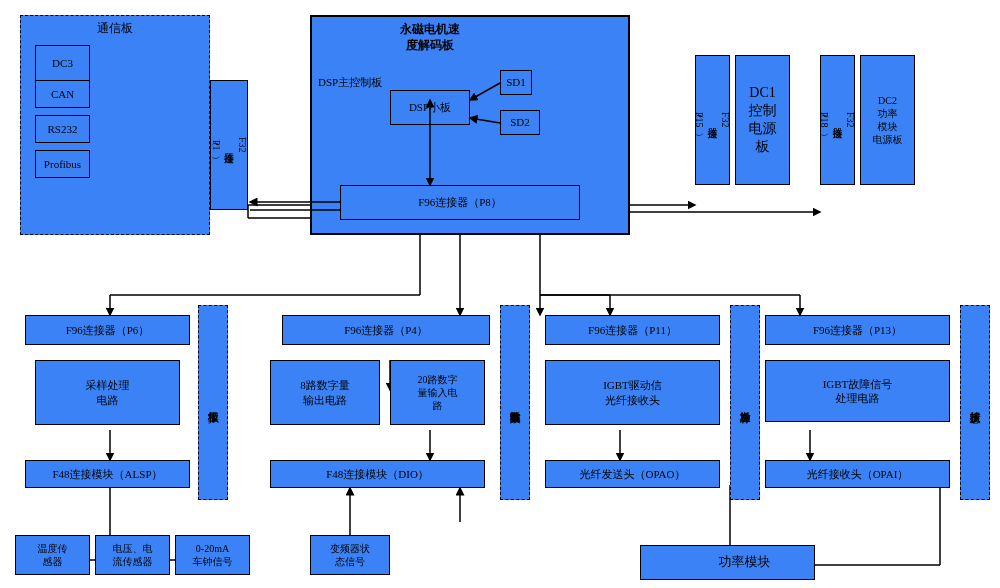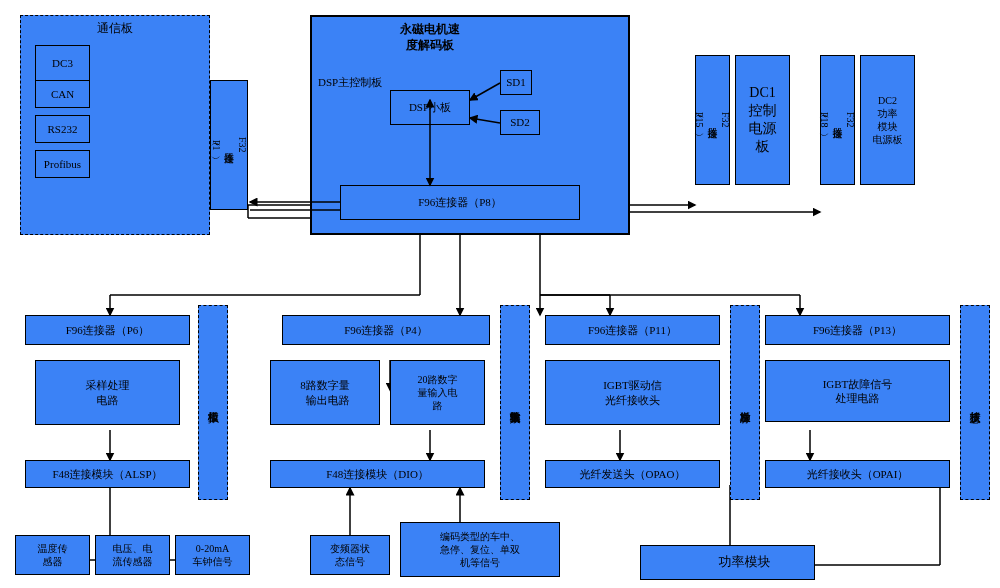--- a/index.html
+++ b/index.html
@@ -201,21 +201,21 @@
 
   <div class="box box-dashed" style="left:198px; top:305px; width:30px; height:195px; font-size:11px;">
     <span class="vertical-text" style="font-size:11px; white-space:pre-line;">模拟量板</span>
   </div>
 
   <div class="box" style="left:282px; top:315px; width:208px; height:30px;">
     <span>F96连接器（P4）</span>
   </div>
 
   <div class="box" style="left:270px; top:360px; width:110px; height:65px;">
-    <span style="white-space:pre-line;text-align:right;">8路数字量
+    <span style="white-space:pre-line;">8路数字量
 输出电路</span>
   </div>
 
   <div class="box" style="left:390px; top:360px; width:95px; height:65px;">
     <span style="white-space:pre-line; font-size:10px;">20路数字
 量输入电
 路</span>
   </div>
 
   <div class="box" style="left:270px; top:460px; width:215px; height:28px;">
@@ -273,25 +273,20 @@
   <div class="box" style="left:175px; top:535px; width:75px; height:40px;">
     <span style="white-space:pre-line; font-size:10px;">0-20mA
 车钟信号</span>
   </div>
 
   <div class="box" style="left:310px; top:535px; width:80px; height:40px;">
     <span style="white-space:pre-line; font-size:10px;">变频器状
 态信号</span>
   </div>
 
-  <div class="box" style="left:400px; top:522px; width:160px; height:55px;">
-    <span style="white-space:pre-line; font-size:10px;">编码类型的车中、
-急停、复位、单双
-机等信号</span>
-  </div>
 
   <div class="box" style="left:640px; top:545px; width:175px; height:35px;padding-left:34px;">
     <span style="font-size:13px;">功率模块</span>
   </div>
 
   <svg style="position:absolute;top:0;left:0;width:1000px;height:588px;pointer-events:none;">
 
     <line x1="430" y1="125" x2="430" y2="185" stroke="#000" stroke-width="1.5" marker-end="url(#arr2)"></line>
     <line x1="430" y1="125" x2="430" y2="100" stroke="#000" stroke-width="1.5" marker-end="url(#arr2)"></line>
 

